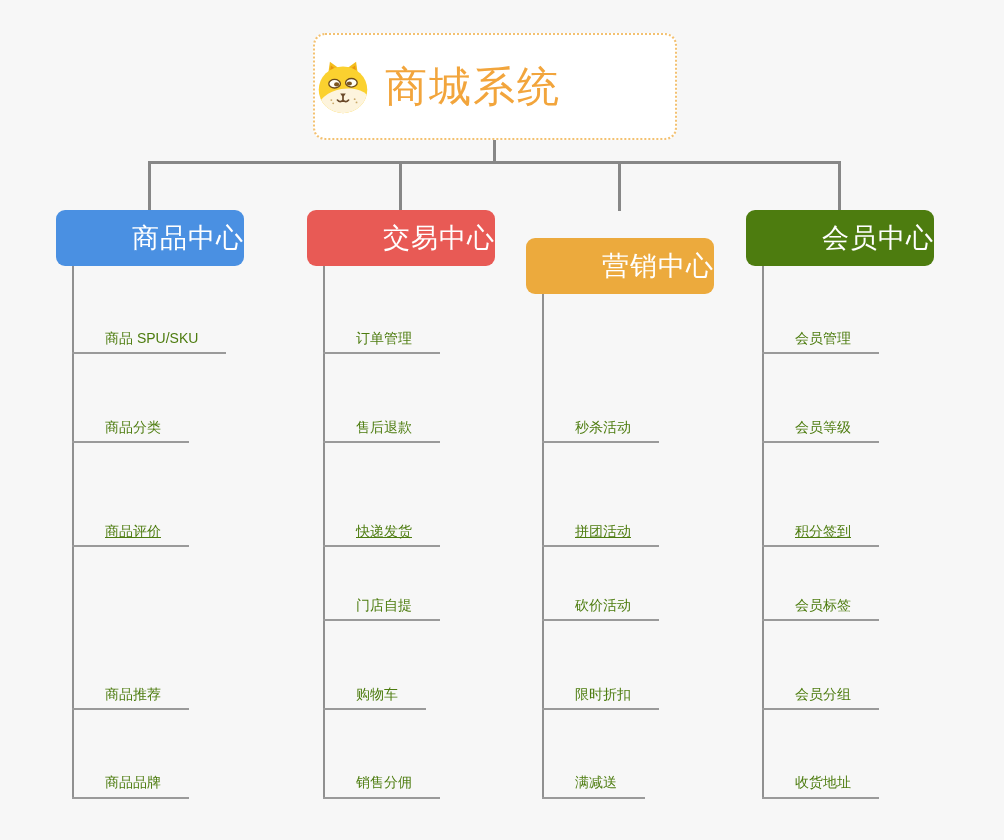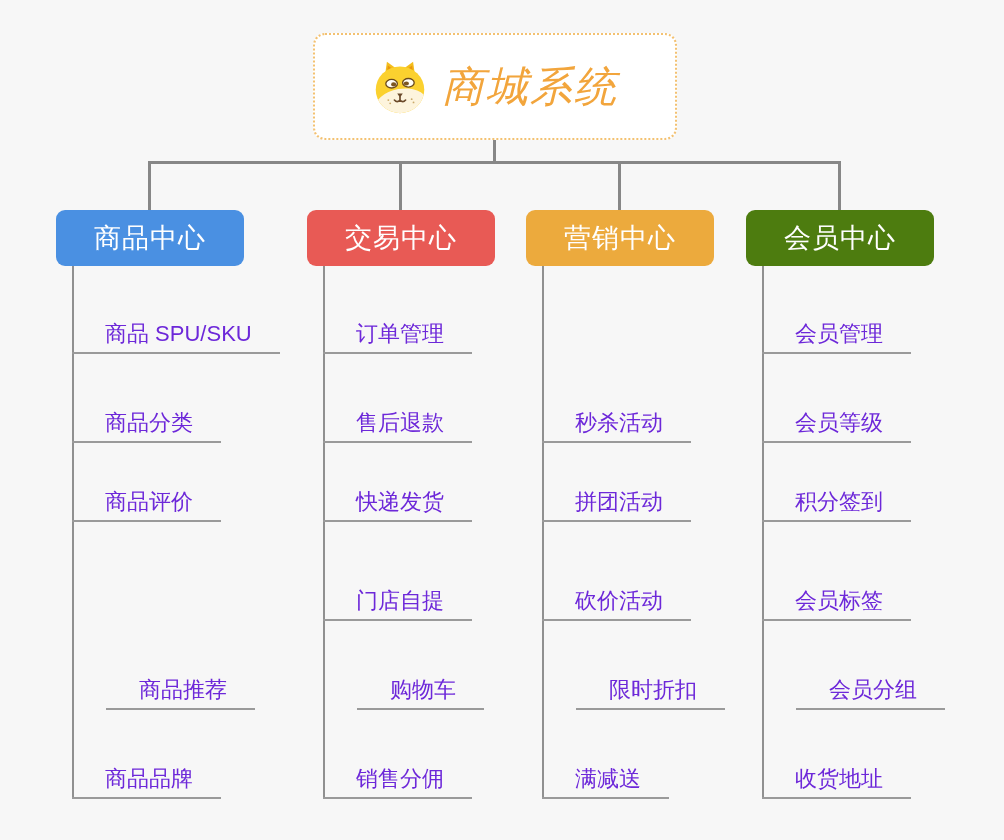--- a/index.html
+++ b/index.html
@@ -14,48 +14,48 @@
     overflow:hidden;
   }
   
   .line{position:absolute;background:#878787;}
   .underline-col{position:absolute;background:#909090;width:2px;}
   
   .root-node{
     position:absolute;left:313px;top:33px;width:364px;height:107px;
     background:#ffffff;border:2px dotted #f3c171;border-radius:12px;
     box-sizing:border-box;
-    display:flex;align-items:center;justify-content:center;font-style:italic;
+    display:flex;align-items:center;
   }
   .root-node .dog{width:56px;height:58px;margin-right:14px;flex:0 0 auto;display:block;}
   .root-title{
     font-size:42px;color:#f2a53c;letter-spacing:2px;line-height:1;
     white-space:nowrap;
   }
   
   .branch-node{
     position:absolute;top:210px;width:188px;height:56px;border-radius:9px;
-    display:flex;align-items:center;justify-content:center;
+    display:flex;align-items:center;justify-content:flex-end;
     color:#ffffff;font-size:27px;letter-spacing:1px;white-space:nowrap;
   }
   .b0{left:56px;background:#4a90e2;}
   .b1{left:307px;background:#e85a55;}
-  .b2{left:526px;background:#ecaa3d;}
+  .b2{left:526px;background:#ecaa3d;margin-top:28px;}
   .b3{left:746px;background:#4d7c0f;}
   
   .child-topic{
     position:absolute;height:46px;box-sizing:border-box;
     padding:0 28px 5px 33px;
     border-bottom:2px solid #9a9a9a;
     display:flex;align-items:flex-end;
-    font-size:22px;color:#6d28d9;white-space:nowrap;line-height:1.2;
+    font-size:14px;color:#4d7c0f;white-space:nowrap;line-height:1.2;
   }
   .c0{left:72px;} .c1{left:323px;} .c2{left:542px;} .c3{left:762px;}
-  .r0{top:308px;} .r1{top:397px;} .r2{top:476px;}
-  .r3{top:575px;} .r4{top:664px;margin-left:34px;} .r5{top:753px;font-family:Liberation Serif, serif;}
+  .r0{top:308px;} .r1{top:397px;} .r2{top:501px;text-decoration:underline;}
+  .r3{top:575px;} .r4{top:664px;} .r5{top:753px;font-family:Liberation Serif, serif;}
 </style>
 </head>
 <body>
 
 <div class="canvas">
 
   <div class="line" style="left:493px;top:140px;width:3px;height:24px;"></div>
   <div class="line" style="left:148px;top:161px;width:693px;height:3px;"></div>
   <div class="line" style="left:148px;top:161px;width:3px;height:50px;"></div>
   <div class="line" style="left:399px;top:161px;width:3px;height:50px;"></div>

